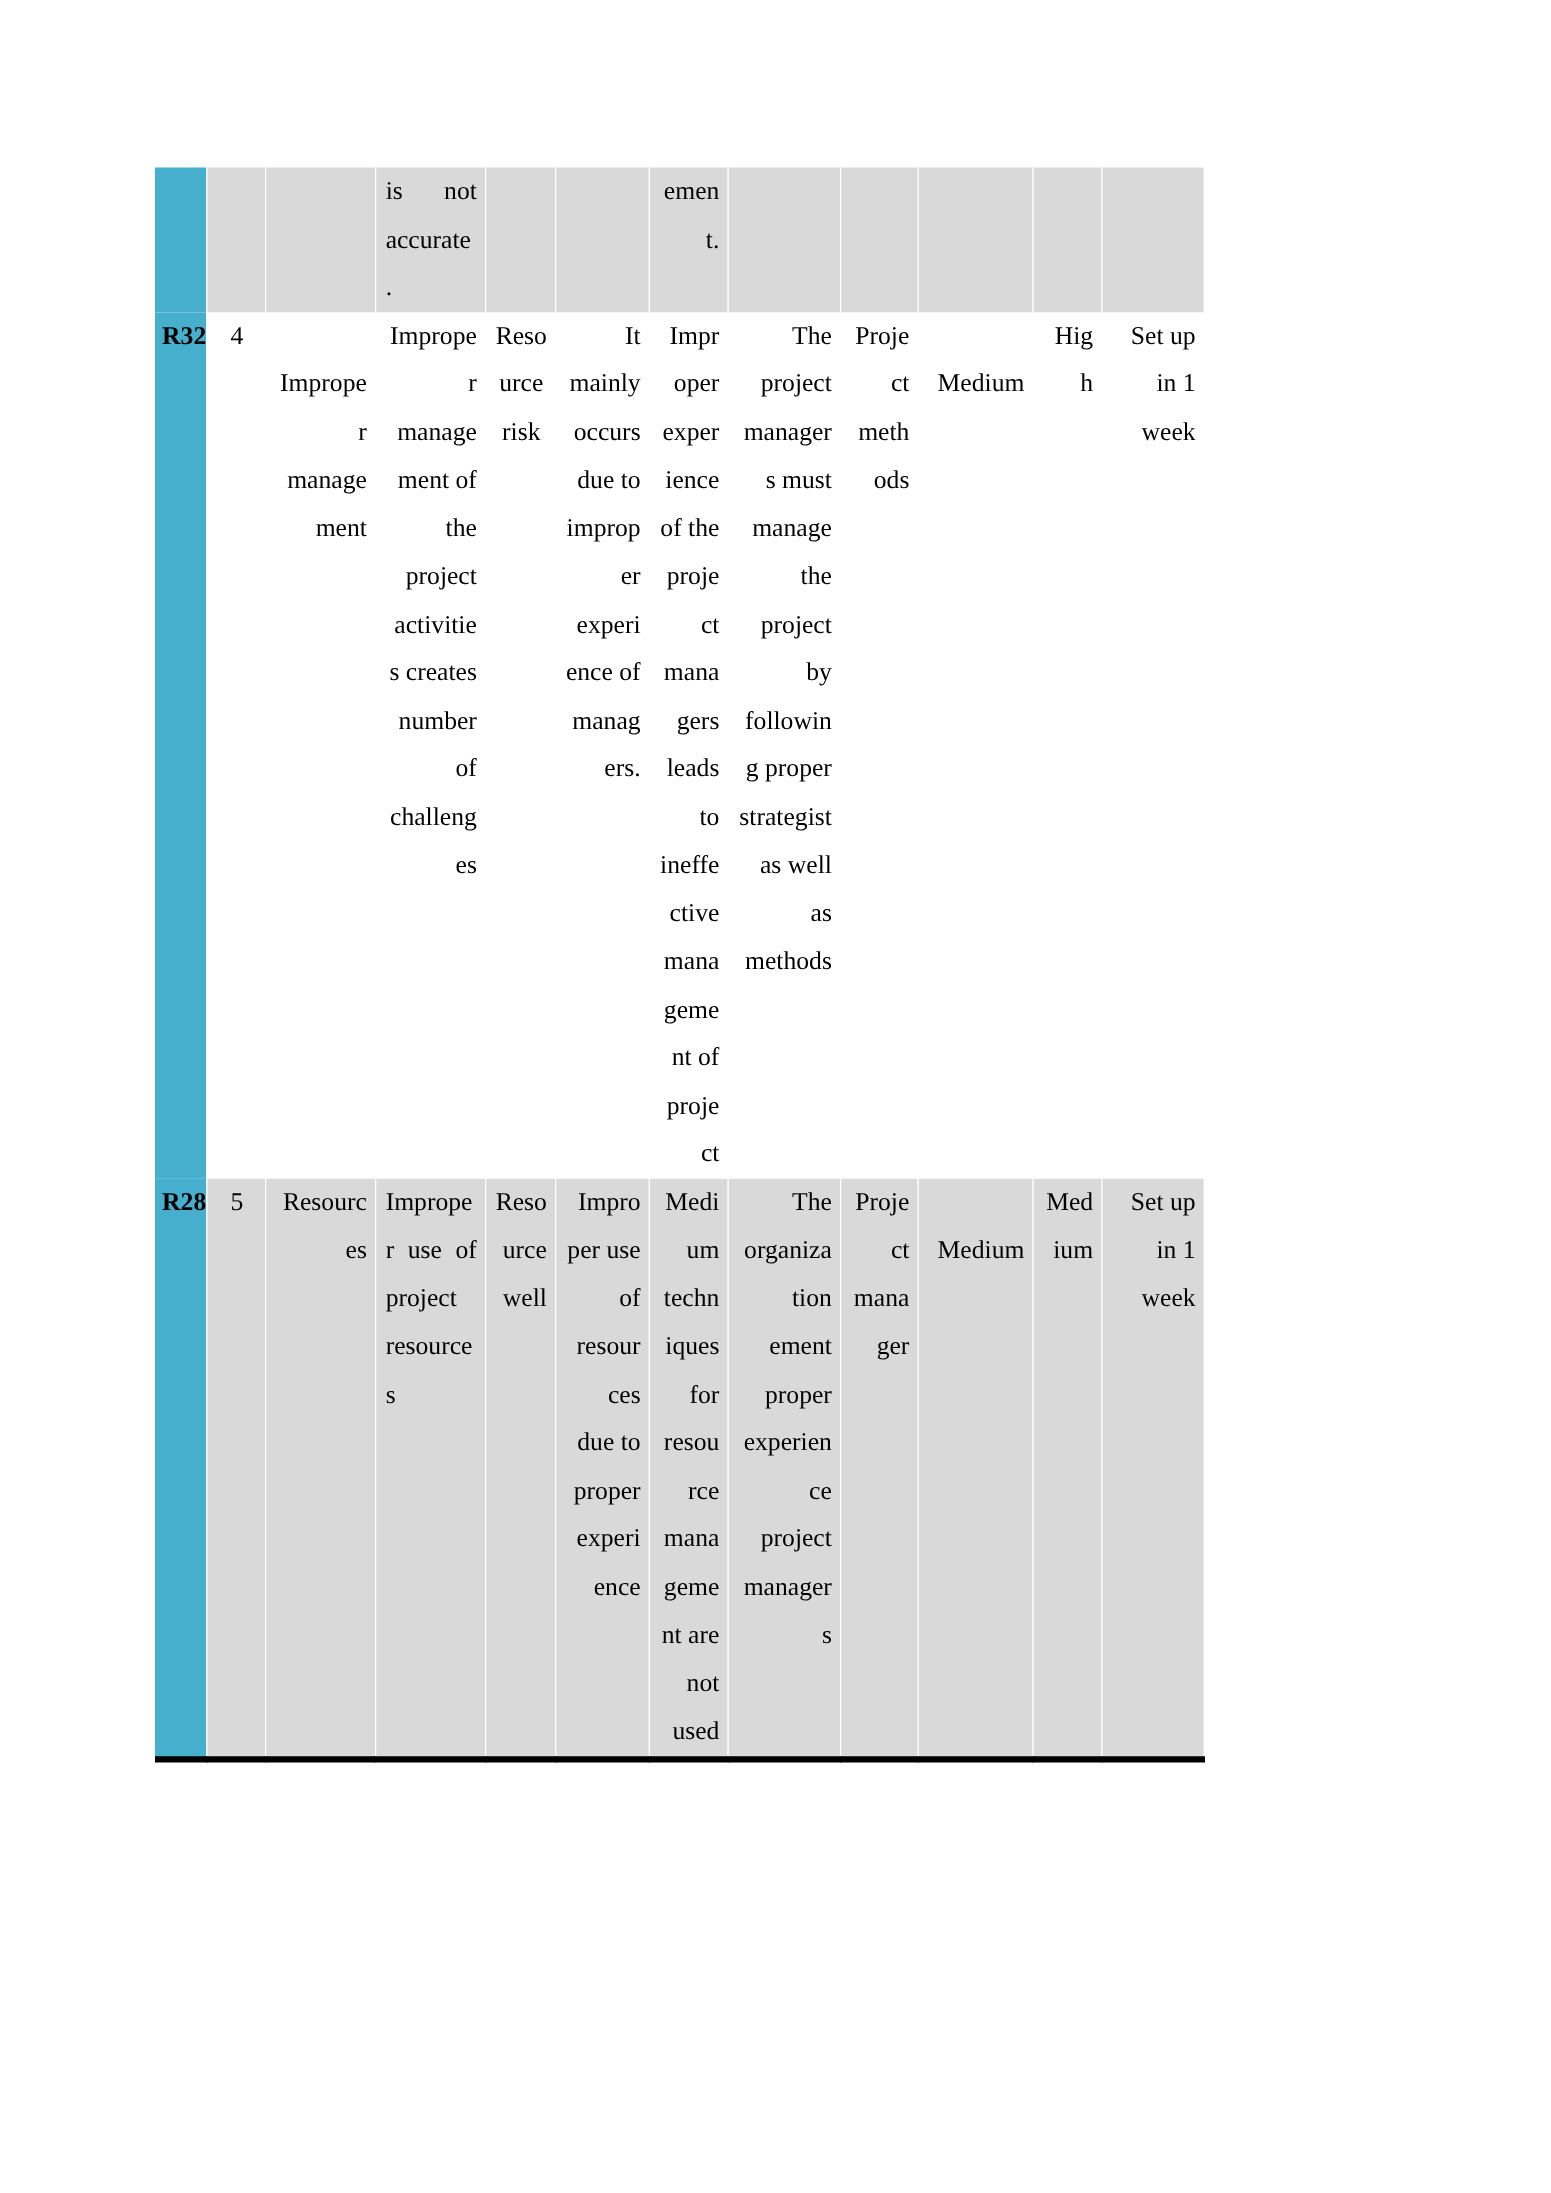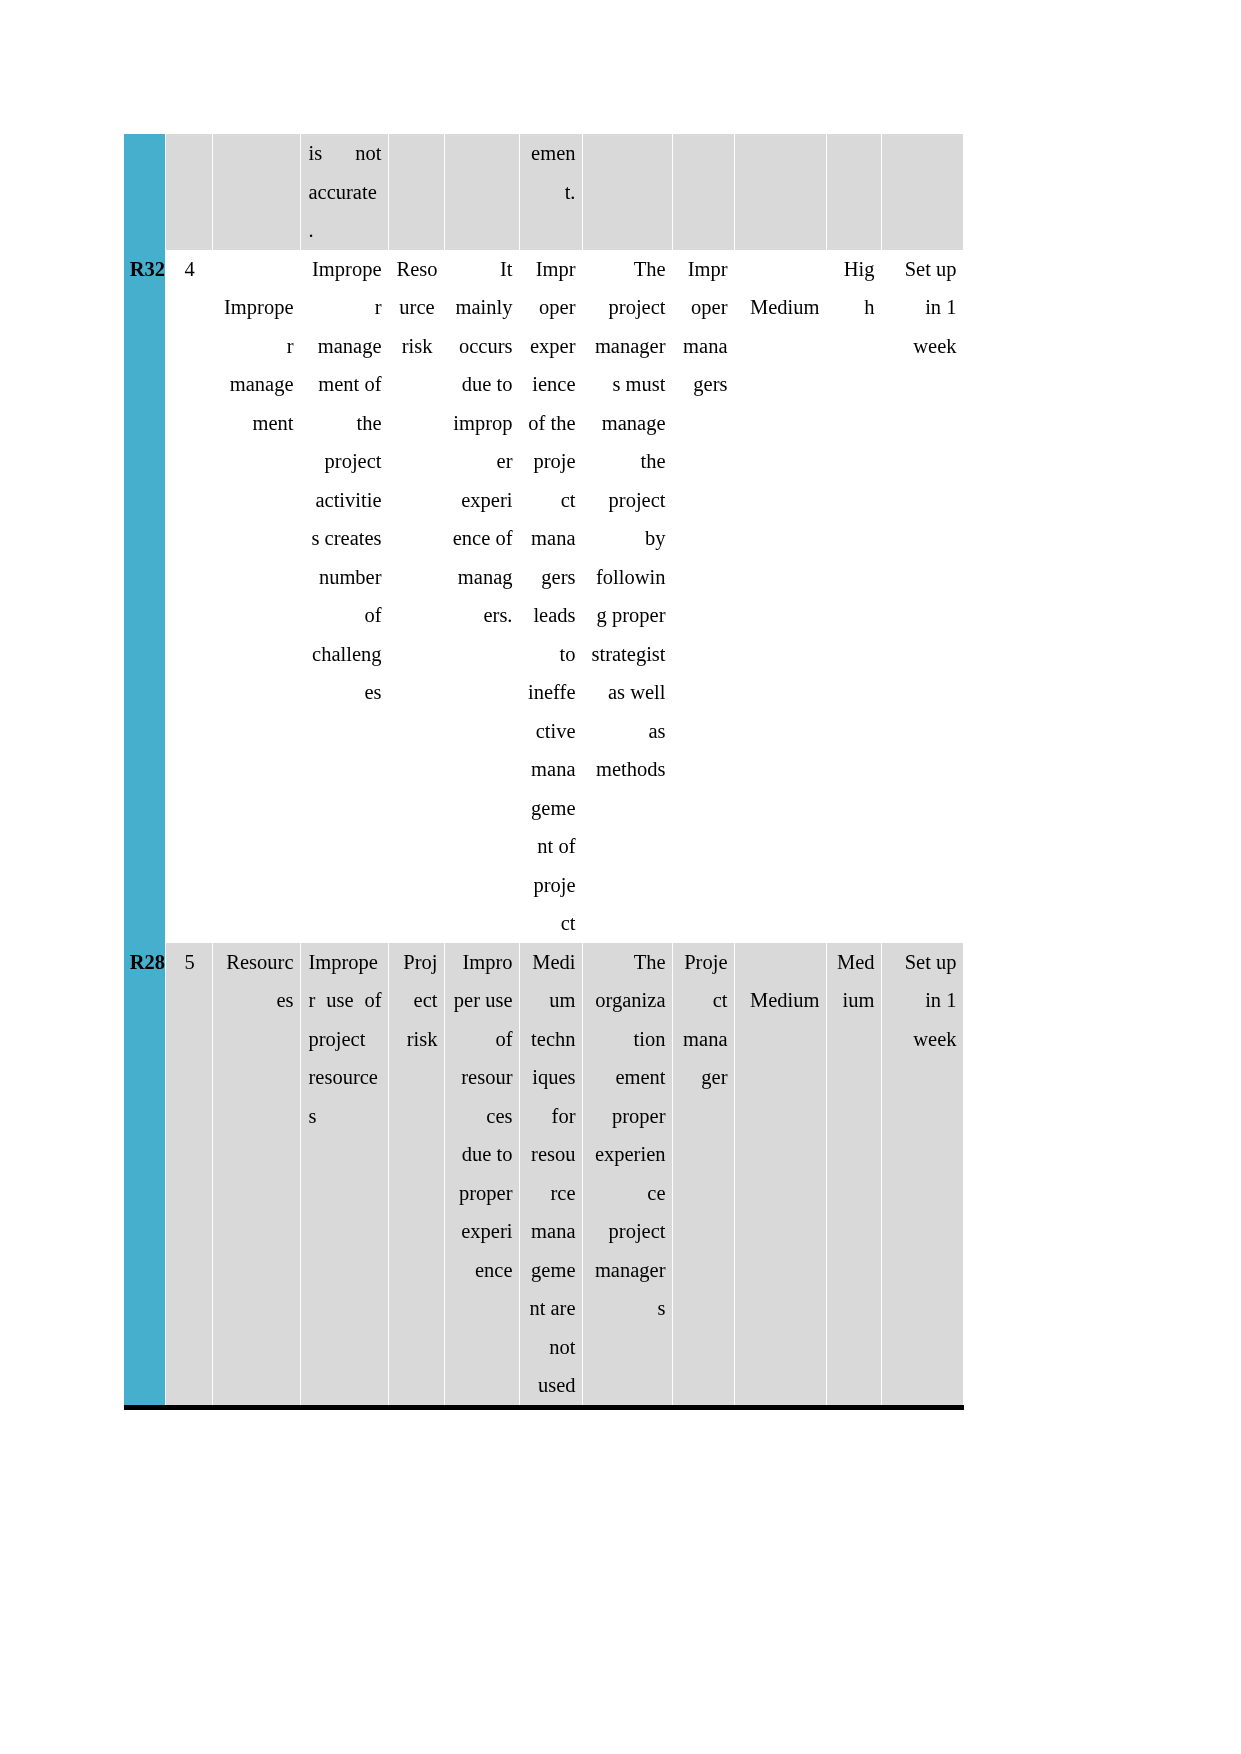--- a/index.html
+++ b/index.html
@@ -174,21 +174,21 @@
         <td>
           <span class="cell-pad">It mainly occurs due to improper experience of managers.</span>
         </td>
         <td>
           <span class="cell-pad">Improper experience of the project managers leads to ineffective management of project</span>
         </td>
         <td class="sep-left">
           <span class="cell-pad">The project managers must manage the project by following proper strategist as well as methods</span>
         </td>
         <td>
-          <span class="cell-pad">Improper managers</span>
+          <span class="cell-pad">Project methods</span>
         </td>
         <td>
           <span class="spacer-1"></span>
           <span class="cell-pad">Medium</span>
         </td>
         <td>
           <span class="cell-pad">High</span>
         </td>
         <td>
           <span class="cell-pad">Set up in 1 week</span>
@@ -202,21 +202,21 @@
         <td>
           <span class="cell-pad ctr">5</span>
         </td>
         <td class="sep-left">
           <span class="cell-pad">Resources</span>
         </td>
         <td>
           <span class="cell-pad tj">Improper use  of project resources</span>
         </td>
         <td>
-          <span class="cell-pad">Project risk</span>
+          <span class="cell-pad">Resource well</span>
         </td>
         <td>
           <span class="cell-pad">Improper use of resources due to proper experience</span>
         </td>
         <td>
           <span class="cell-pad">Medium techniques for resource management are not used</span>
         </td>
         <td class="sep-left">
           <span class="cell-pad">The organization ement proper experience project managers</span>
         </td>

